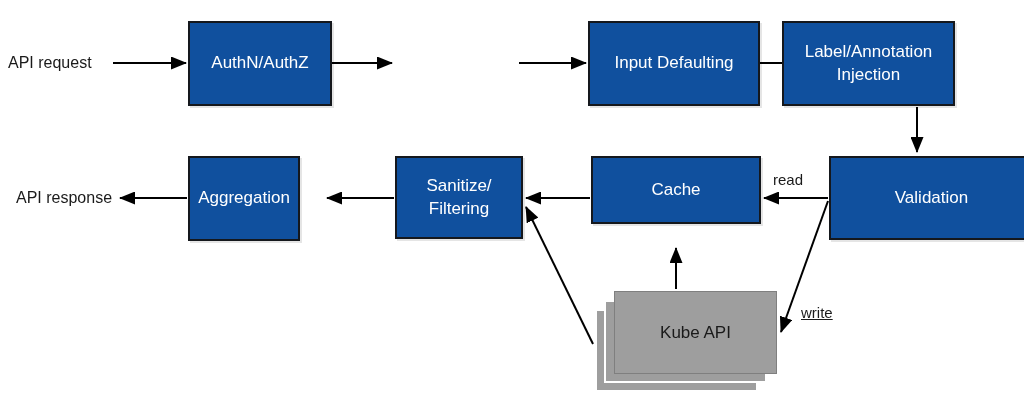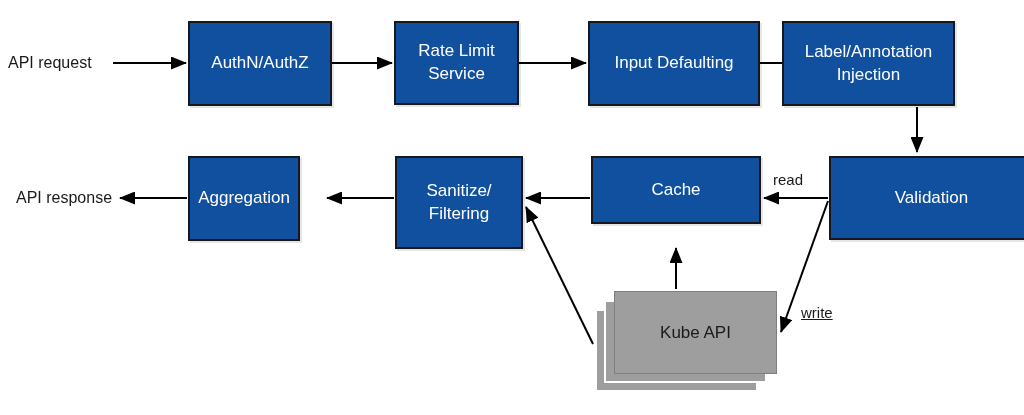--- a/index.html
+++ b/index.html
@@ -24,21 +24,21 @@
     text-align:center; font-size:17px; line-height:1.35;
     white-space:pre-line;
     box-shadow: 2px 2px 0 rgba(0,0,0,0.10);
   }
   .n-authn       { left:188px; top:21px;  width:144px; height:85px; }
   .n-rate        { left:394px; top:21px;  width:125px; height:84px; }
   .n-input       { left:588px; top:21px;  width:172px; height:85px; }
   .n-labelinj    { left:782px; top:21px;  width:173px; height:85px; }
   .n-validation  { left:829px; top:156px; width:205px; height:84px; }
   .n-cache       { left:591px; top:156px; width:170px; height:68px; }
-  .n-sanitize    { left:395px; top:156px; width:128px; height:93px; }
+  .n-sanitize    { left:395px; top:156px; width:128px; height:83px; }
   .n-aggregation { left:188px; top:156px; width:112px; height:85px; }
 
   .kube-card {
     position:absolute; box-sizing:border-box;
     width:163px; height:83px;
     background: var(--datastore-fill, #9e9e9e);
   }
   .kube-back2 { left:595px; top:309px; border:2px solid #fff; }
   .kube-back1 { left:604px; top:300px; border:2px solid #fff; }
   .kube-main  {
@@ -78,22 +78,20 @@
     <line x1="187" y1="198" x2="120" y2="198" marker-end="url(#arrow)"></line>
     <line x1="828" y1="201" x2="781" y2="332" marker-end="url(#arrow)"></line>
     <line x1="676" y1="289" x2="676" y2="248" marker-end="url(#arrow)"></line>
     <line x1="593" y1="344" x2="526" y2="207" marker-end="url(#arrow)"></line>
   </svg>
 
   <span class="io-label io-request">API request</span>
   <span class="io-label io-response">API response</span>
 
   <div class="node n-authn">AuthN/AuthZ</div>
-  <div class="node n-rate">Rate Limit
-Service</div>
   <div class="node n-input">Input Defaulting</div>
   <div class="node n-labelinj">Label/Annotation
 Injection</div>
   <div class="node n-validation">Validation</div>
   <div class="node n-cache">Cache</div>
   <div class="node n-sanitize">Sanitize/
 Filtering</div>
   <div class="node n-aggregation">Aggregation</div>
 
   <div class="kube-card kube-back2"></div>

